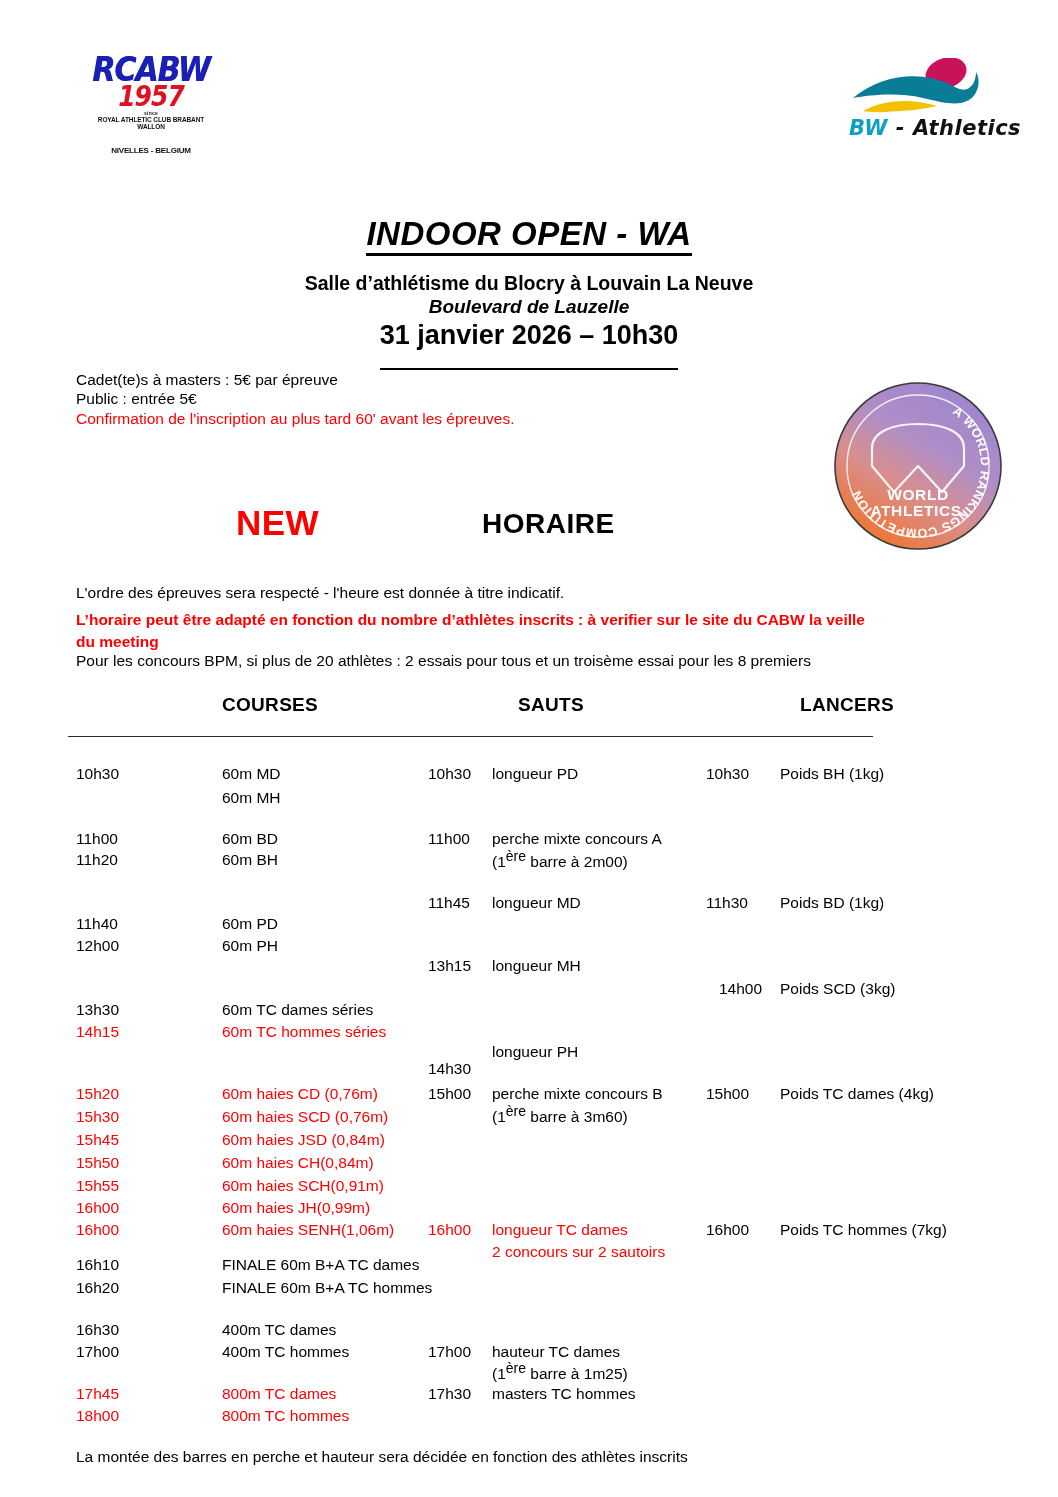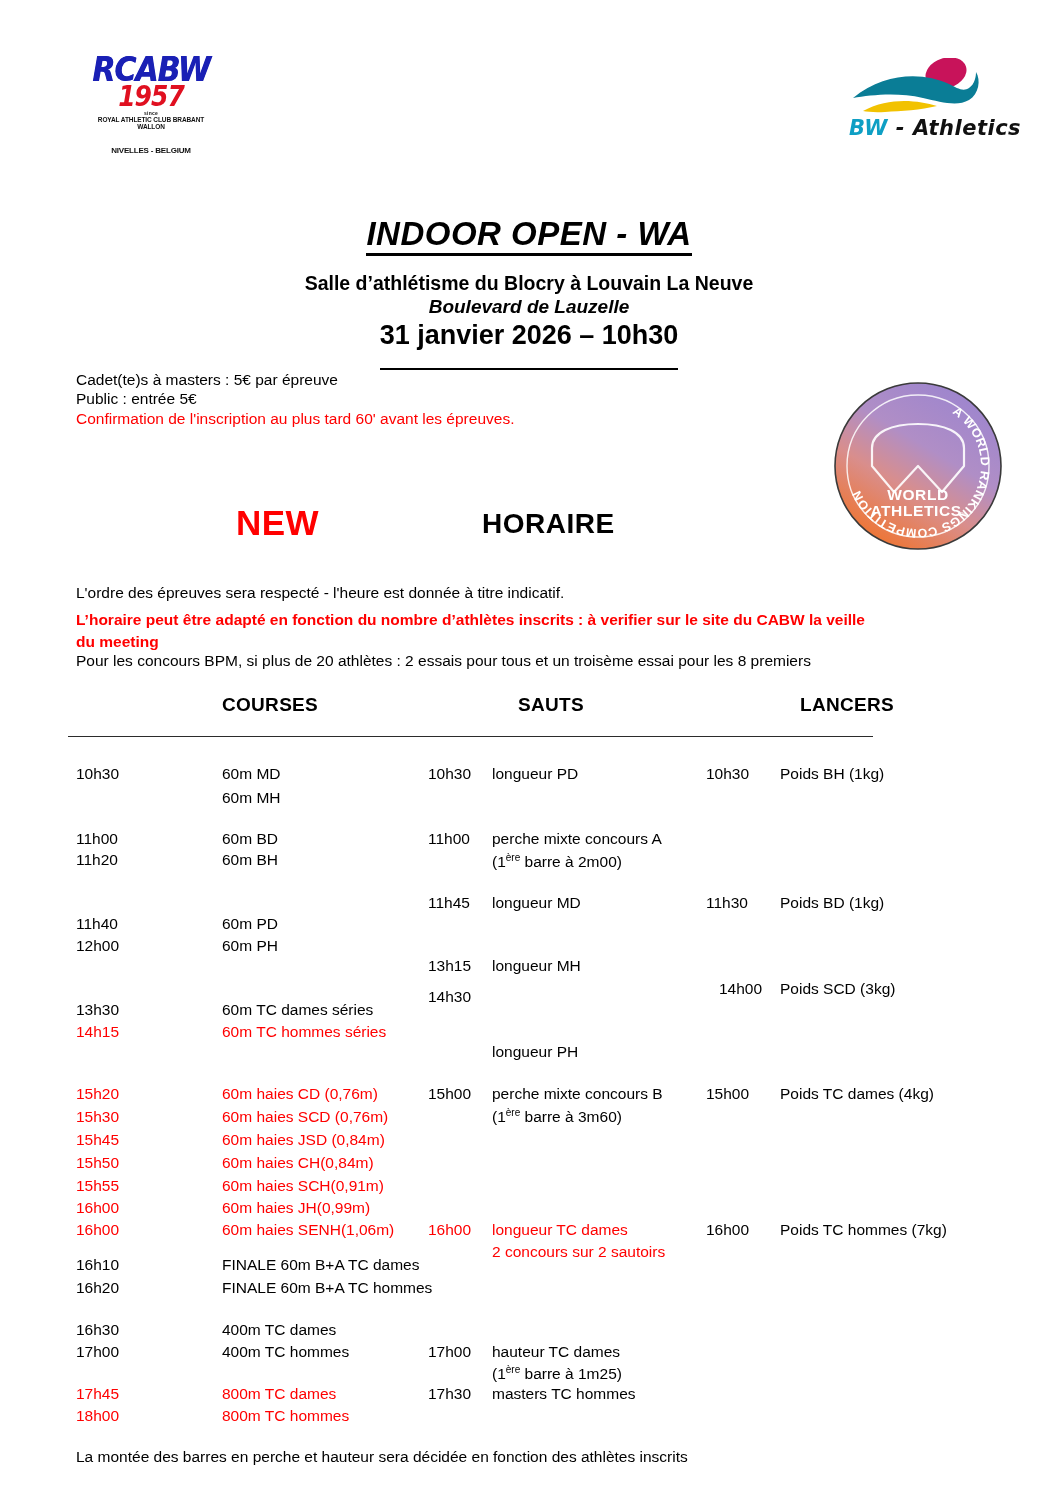--- a/index.html
+++ b/index.html
@@ -241,21 +241,21 @@
     height: 1497px;
   }
   .cell {
     position: absolute;
     font-size: 15.5px;
     white-space: nowrap;
     line-height: 18px;
   }
   .cell.red { color: #ff0000; }
   .cell sup {
-    font-size: 10px;
+    font-size: 14px;
     vertical-align: super;
     line-height: 0;
   }
 
   .footer-note {
     position: absolute;
     left: 76px;
     top: 1448px;
     font-size: 15.5px;
   }
@@ -378,21 +378,21 @@
     <div class="cell red" style="left: 222px; top: 1407px;">800m TC hommes</div>
     <div class="cell" style="left: 428px; top: 765px;">10h30</div>
     <div class="cell" style="left: 492px; top: 765px;">longueur PD</div>
     <div class="cell" style="left: 428px; top: 830px;">11h00</div>
     <div class="cell" style="left: 492px; top: 830px;">perche mixte concours A</div>
     <div class="cell" style="left: 492px; top: 853px;">(1<sup>ère</sup> barre à 2m00)</div>
     <div class="cell" style="left: 428px; top: 894px;">11h45</div>
     <div class="cell" style="left: 492px; top: 894px;">longueur MD</div>
     <div class="cell" style="left: 428px; top: 957px;">13h15</div>
     <div class="cell" style="left: 492px; top: 957px;">longueur MH</div>
-    <div class="cell" style="left: 428px; top: 988px;">14h30</div>
+    <div class="cell" style="left: 428px; top: 1060px;">14h30</div>
     <div class="cell" style="left: 492px; top: 1043px;">longueur PH</div>
     <div class="cell" style="left: 428px; top: 1085px;">15h00</div>
     <div class="cell" style="left: 492px; top: 1085px;">perche mixte concours B</div>
     <div class="cell" style="left: 492px; top: 1108px;">(1<sup>ère</sup> barre à 3m60)</div>
     <div class="cell red" style="left: 428px; top: 1221px;">16h00</div>
     <div class="cell red" style="left: 492px; top: 1221px;">longueur TC dames</div>
     <div class="cell red" style="left: 492px; top: 1243px;">2 concours sur 2 sautoirs</div>
     <div class="cell" style="left: 428px; top: 1343px;">17h00</div>
     <div class="cell" style="left: 492px; top: 1343px;">hauteur TC dames</div>
     <div class="cell" style="left: 492px; top: 1365px;">(1<sup>ère</sup> barre à 1m25)</div>

